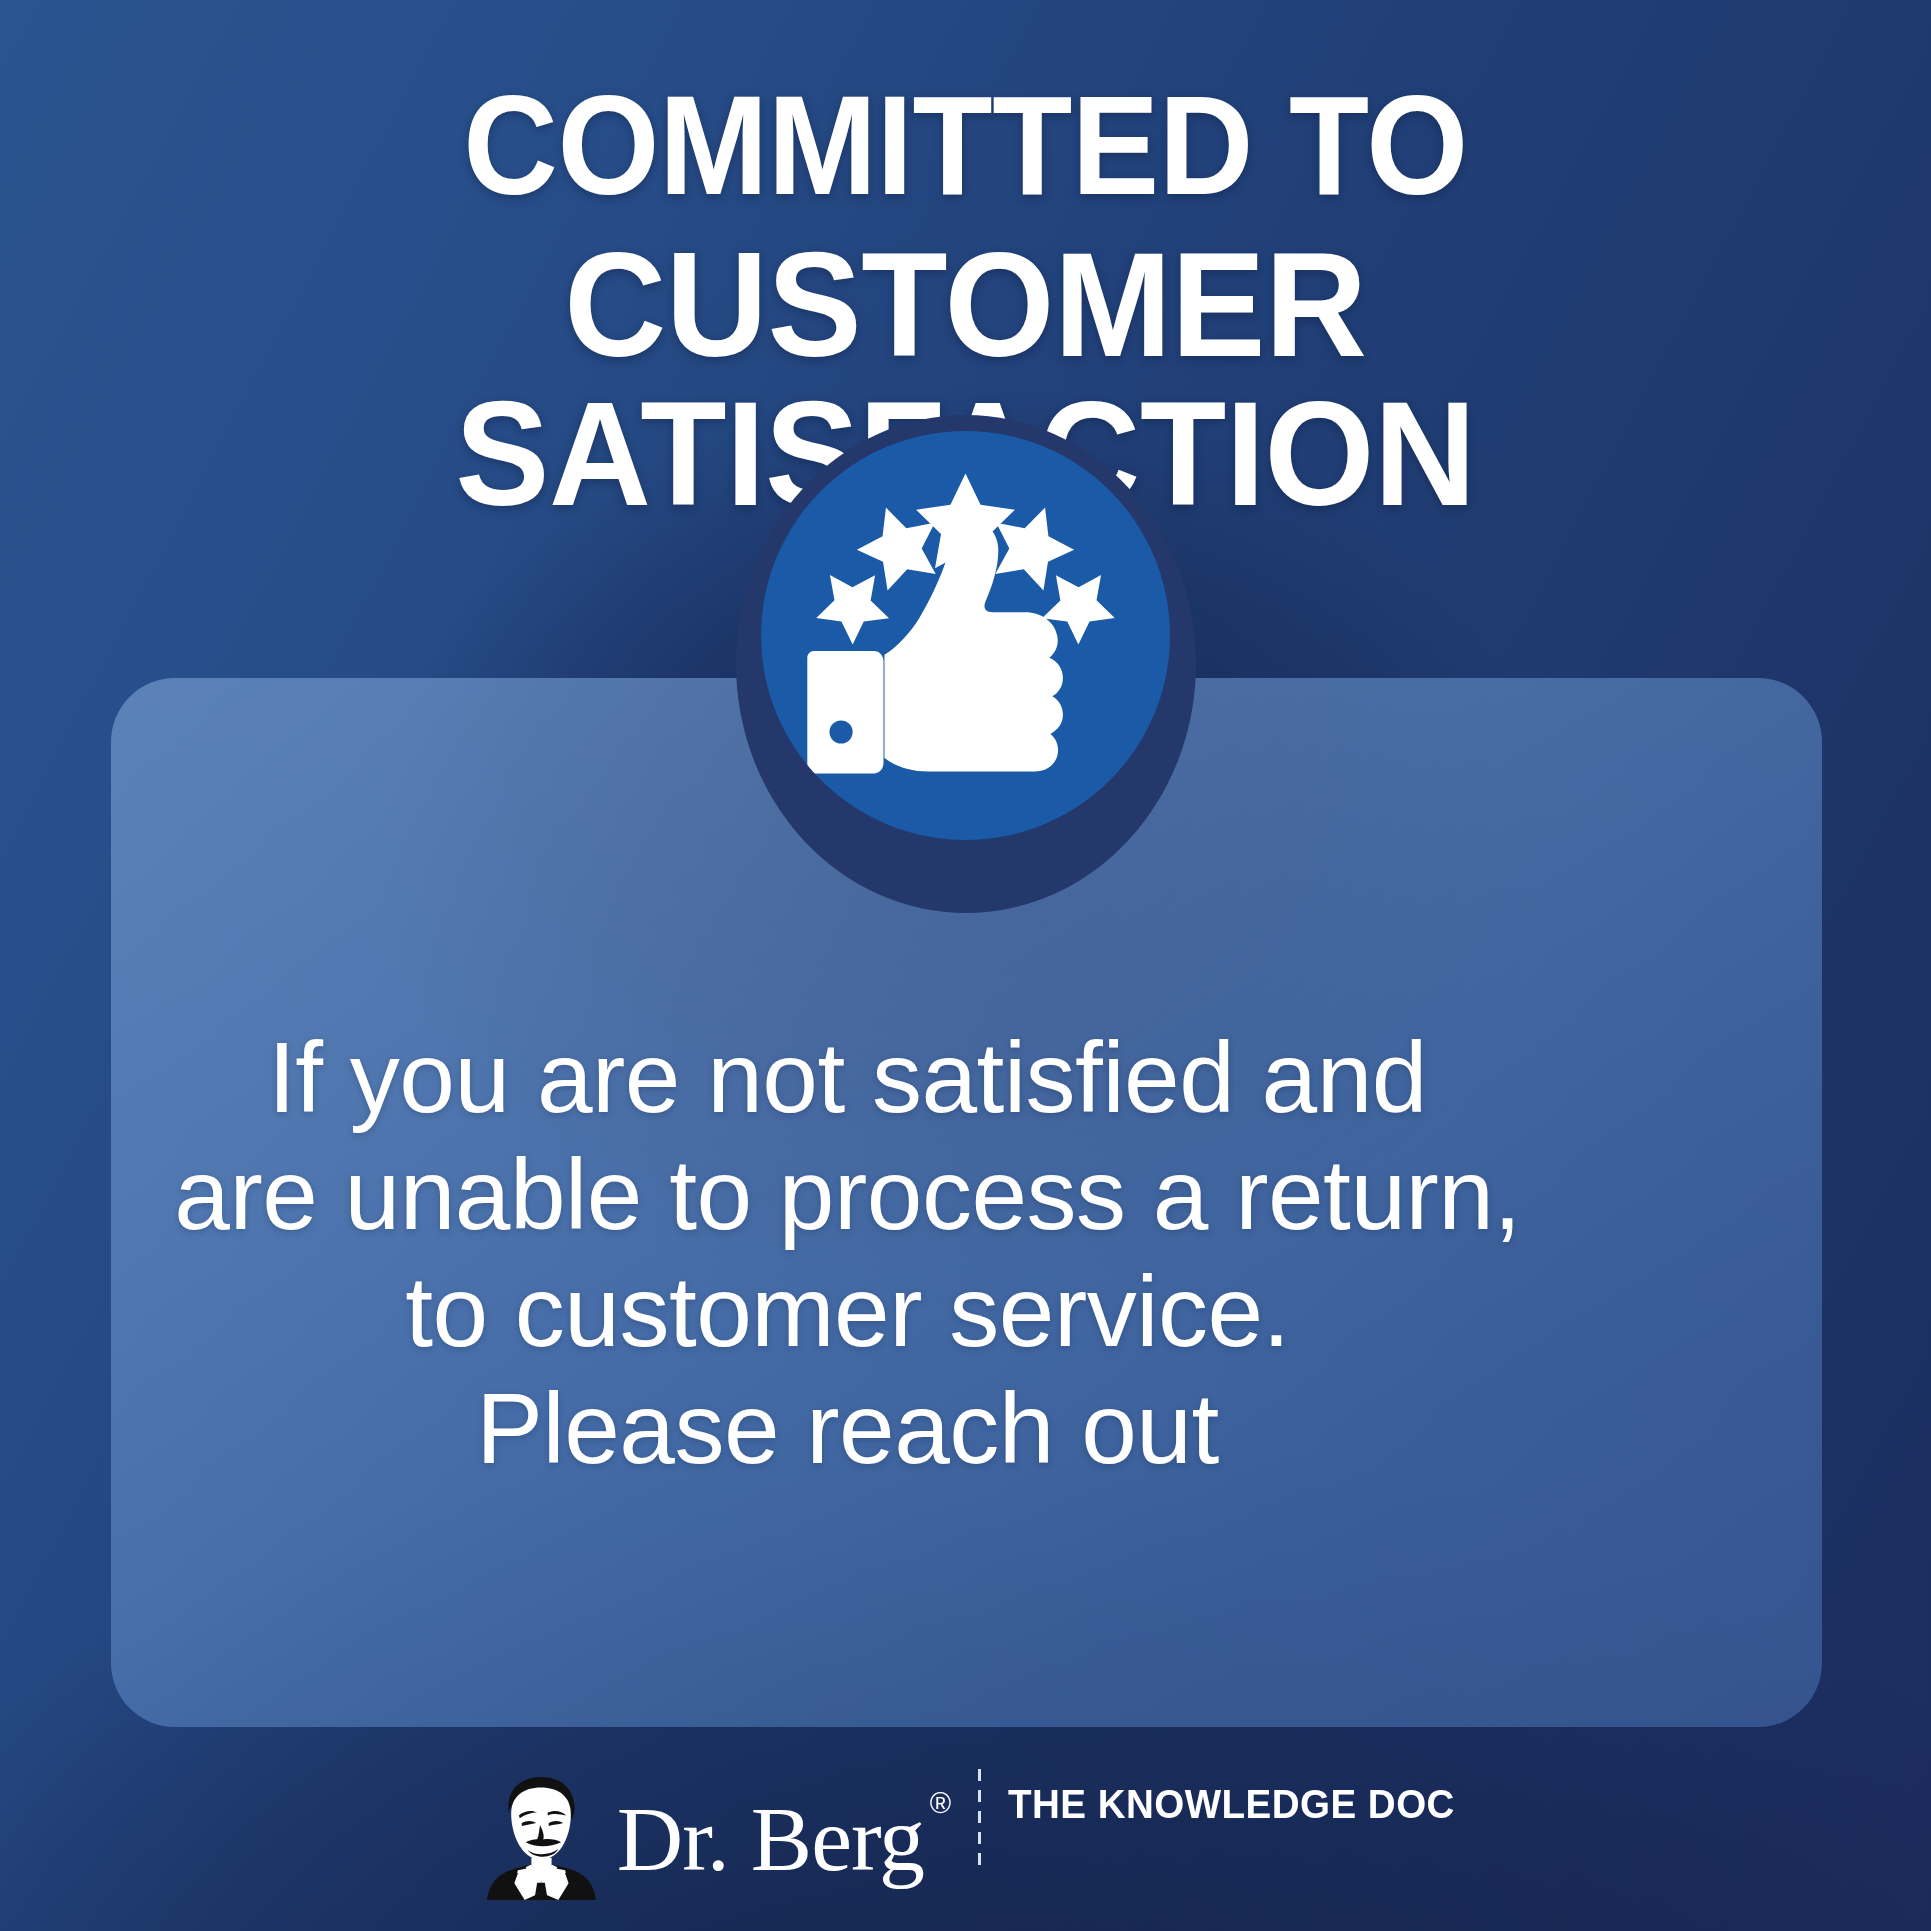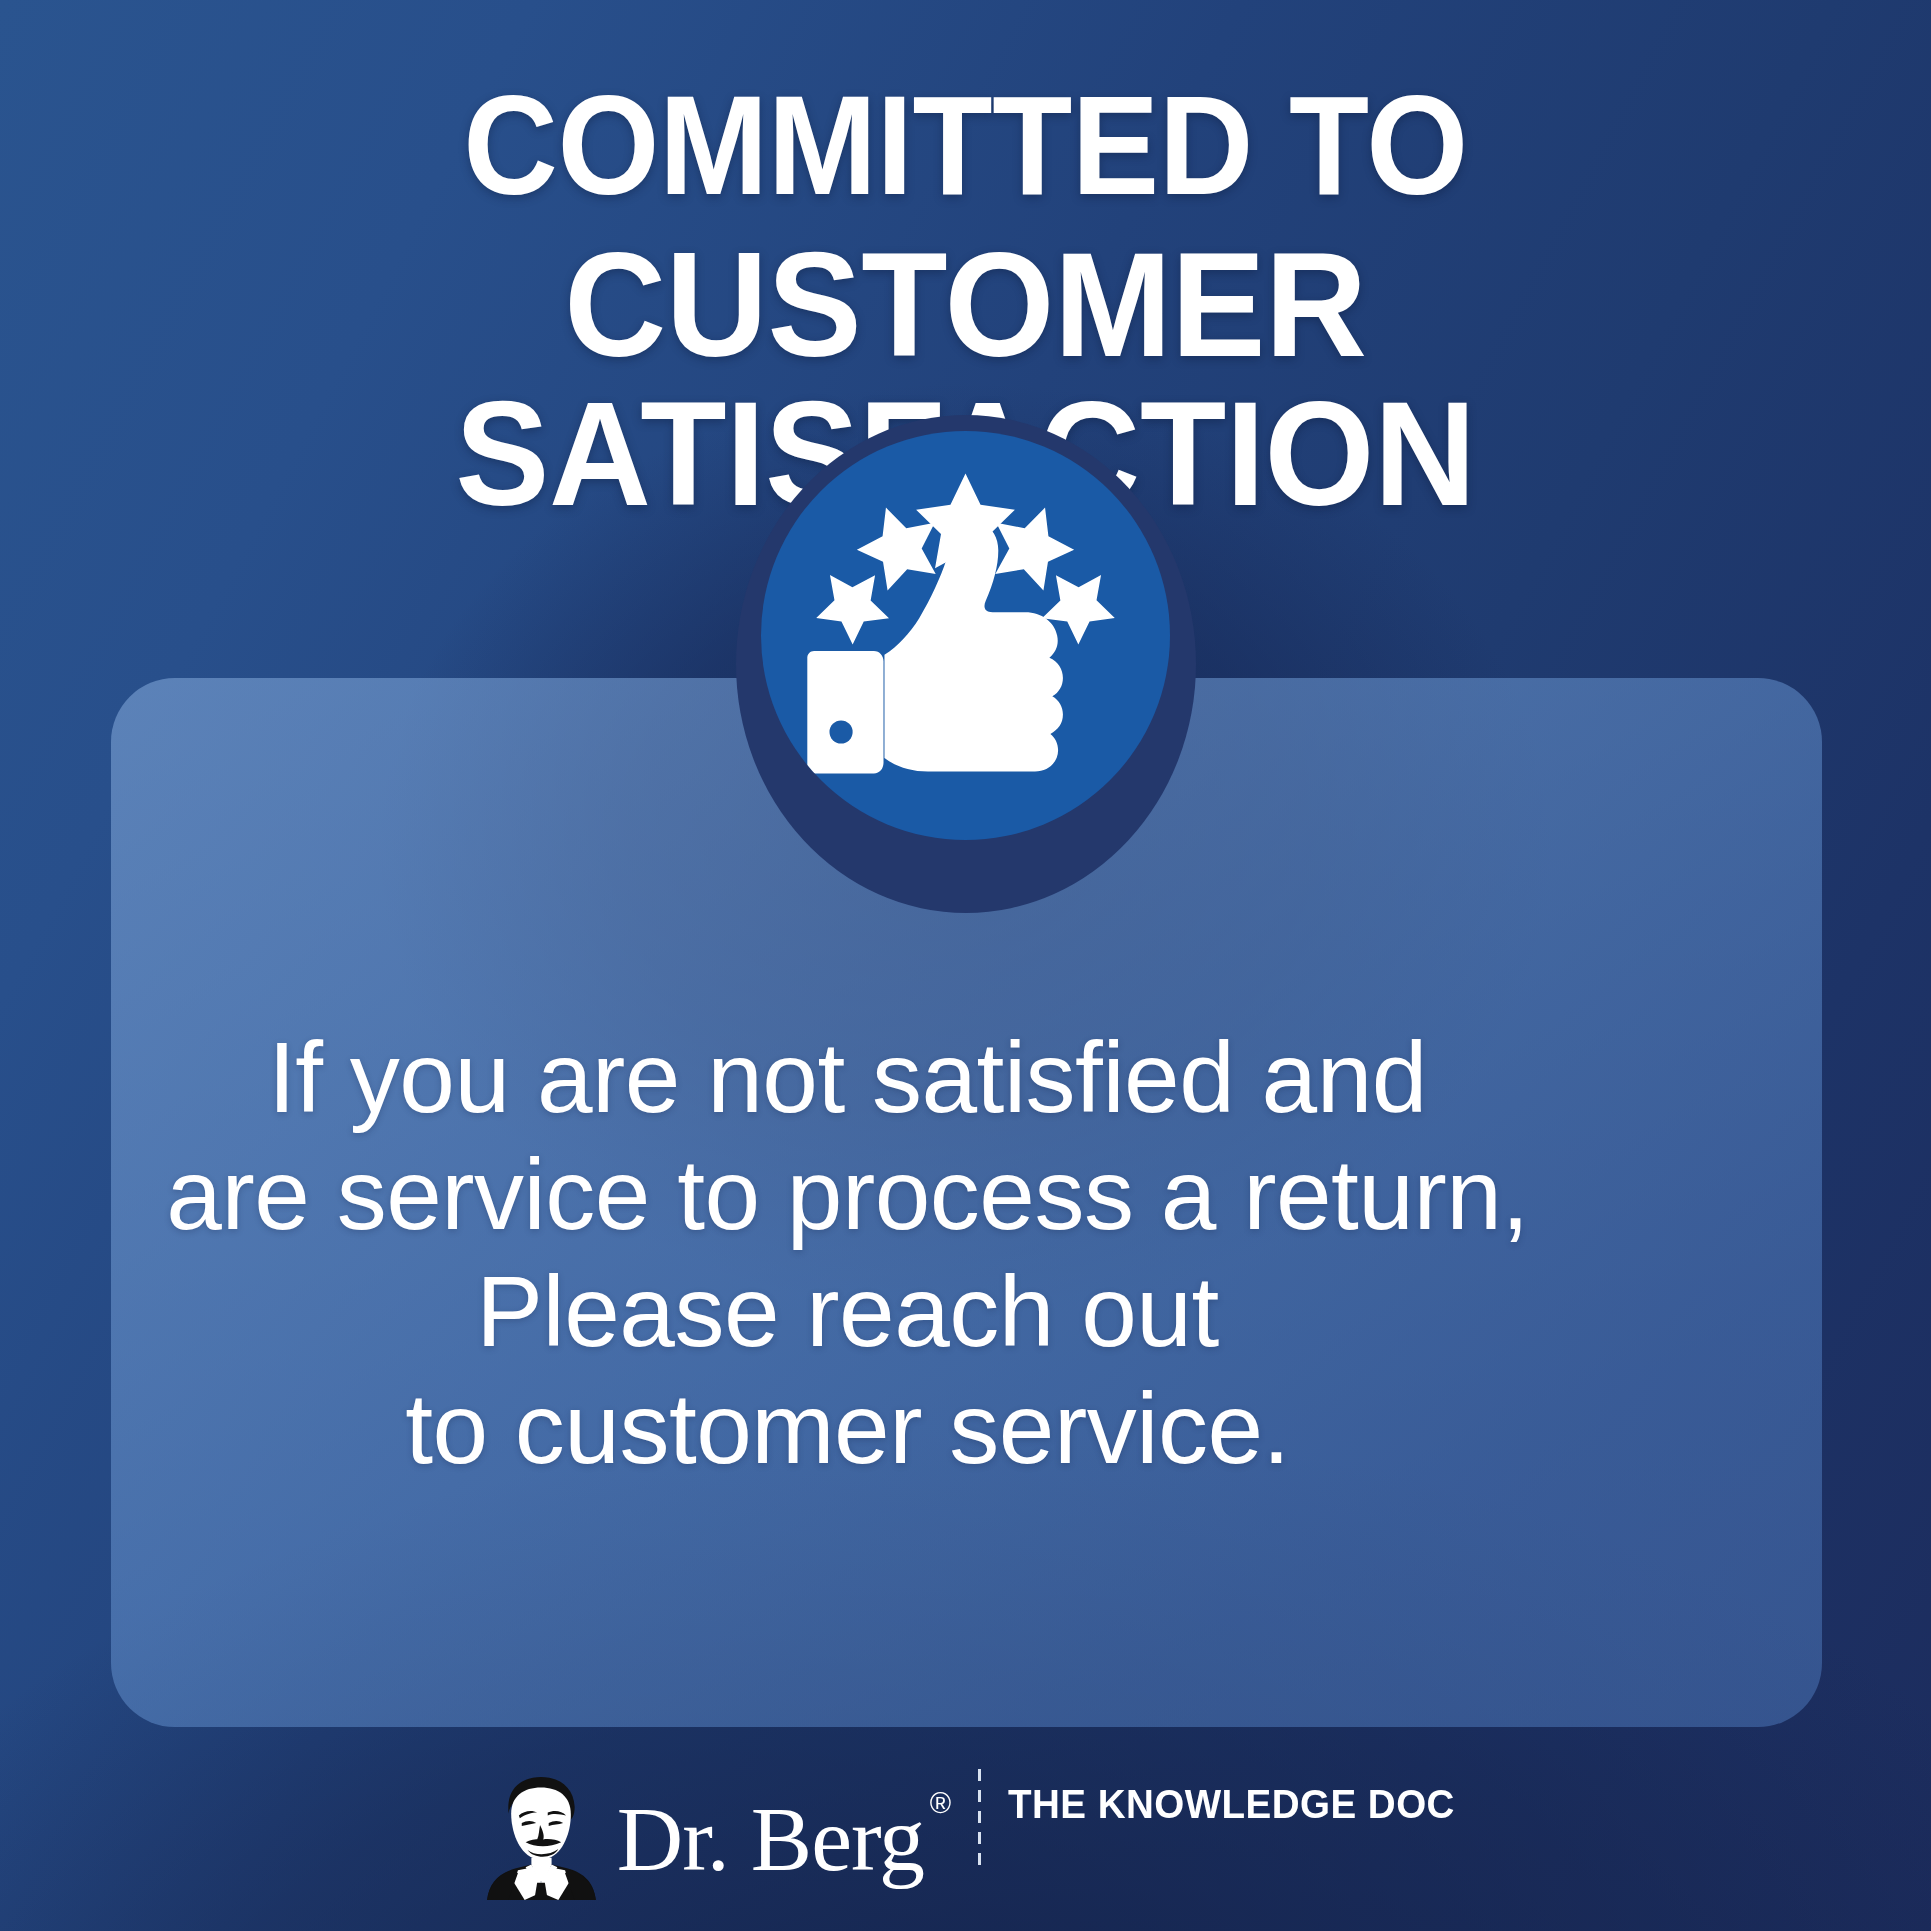--- a/index.html
+++ b/index.html
@@ -200,23 +200,23 @@
                  c0 12 -10 22 -24 22
                  h-111
                  c-18 0 -33 -5 -45 -14
                  Z"></path>
       </g>
     </svg>
   </div>
 
   <div class="body-copy">
     <span>If you are not satisfied and</span>
-    <span>are service to process a return,</span>
+    <span>are unable to process a return,</span>
+    <span>to customer service.</span>
     <span>Please reach out</span>
-    <span>to customer service.</span>
   </div>
 
   <div class="footer">
 
     <div class="logo-portrait">
       <svg viewBox="0 0 128 132" xmlns="http://www.w3.org/2000/svg">
         <g>
 
           <path d="M30 34 C30 12 46 2 64 2 C83 2 98 13 99 33 C99 40 97 45 95 46
                    C94 37 90 28 82 23 C72 17 56 16 45 22 C37 26 32 31 30 40 Z" fill="#111111"></path>

